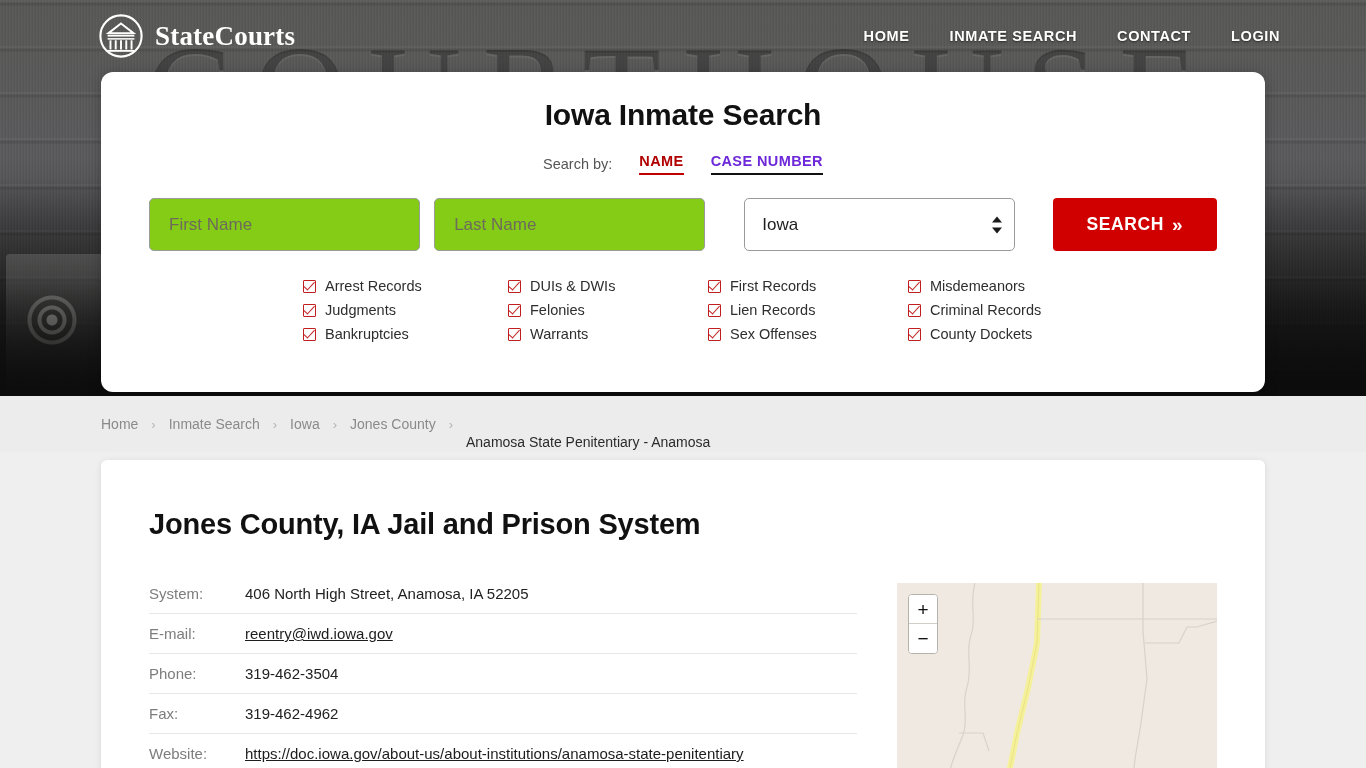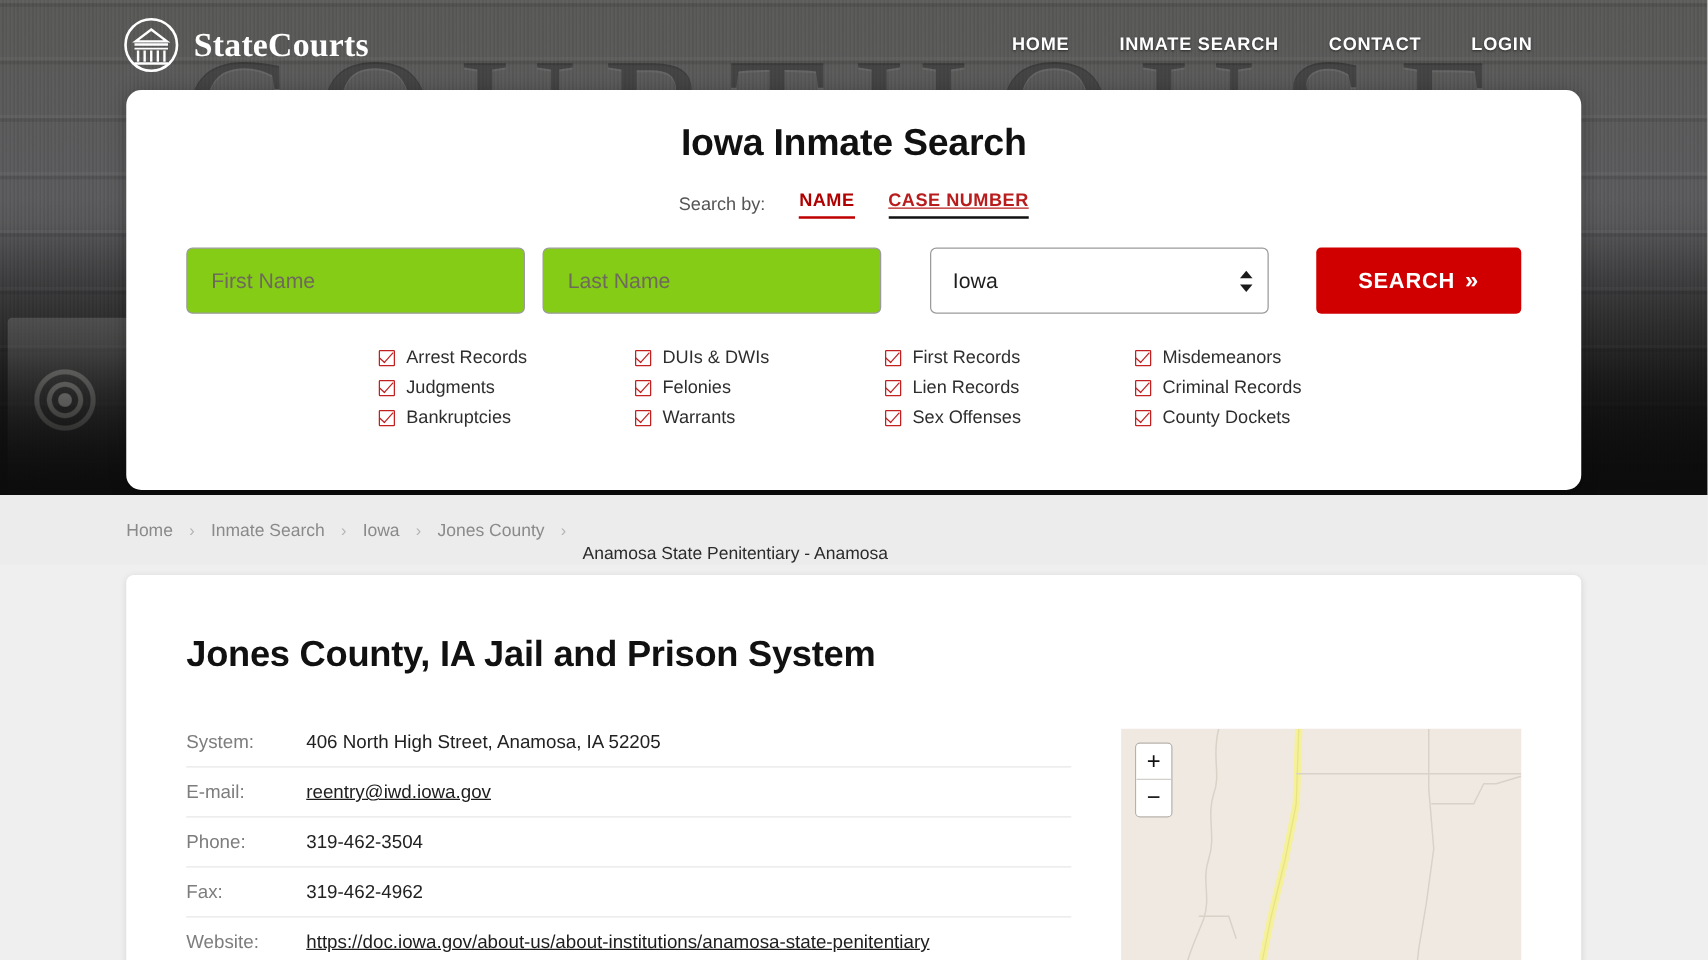--- a/index.html
+++ b/index.html
@@ -66,21 +66,21 @@
     left: 0; bottom: 0; width: 1366px; height: 120px;
     background: linear-gradient(to bottom, rgba(15,15,15,0.0), rgba(12,12,12,0.92));
   }
 
   .topbar {
     position: relative;
     z-index: 5;
     height: 72px;
     display: flex;
     align-items: center;
-    padding: 0 120px 0 98px;
+    padding: 0 66px 0 98px;
   }
   .brand { display: flex; align-items: center; gap: 11px; }
   .brand-mark { width: 46px; height: 46px; display: block; }
   .brand-name {
     font-family: "Liberation Serif", serif;
     font-size: 27px; font-weight: 700; color: #fff;
     letter-spacing: 0.2px;
   }
   .mainnav { margin-left: auto; display: flex; align-items: center; gap: 0; }
   .mainnav a {
@@ -111,21 +111,21 @@
     margin-top: 21px;
     display: flex; align-items: flex-end; justify-content: center;
     gap: 27px;
   }
   .search-by-label { font-size: 14.5px; color: #555; padding-bottom: 3px; }
   .tab {
     font-size: 14.5px; font-weight: 700; letter-spacing: 0.4px;
     padding-bottom: 4px; cursor: pointer;
   }
   .tab.name { color: #b00000; border-bottom: 2.5px solid #c00000; }
-  .tab.case { color: #b91c1c; border-bottom: 2.5px solid #111; text-decoration: underline; }
+  .tab.case { color: #6d28d9; border-bottom: 2.5px solid #111; }
 
   .form-row {
     margin-top: 23px;
     display: flex; align-items: center; gap: 14px;
   }
   .field {
     height: 53px;
     border: 1px solid #9b9b9b;
     border-radius: 5px;
     background: #84cc16;

